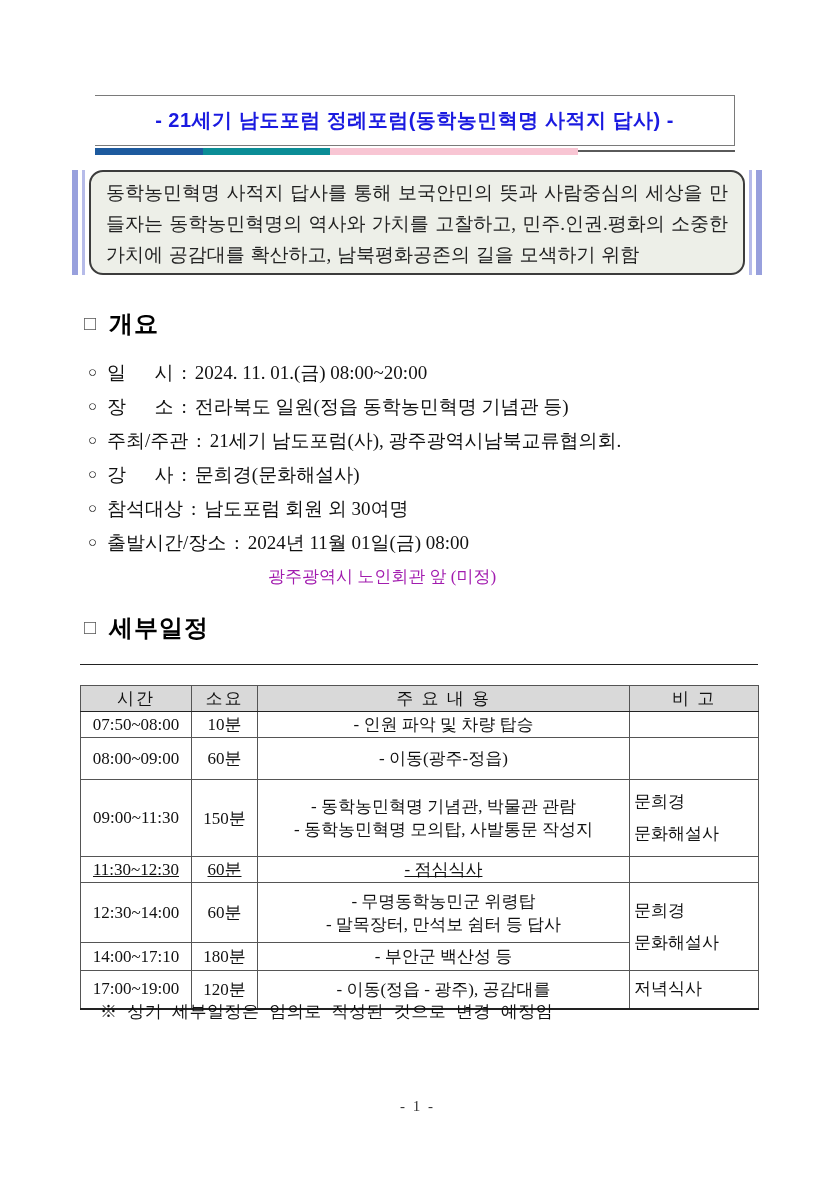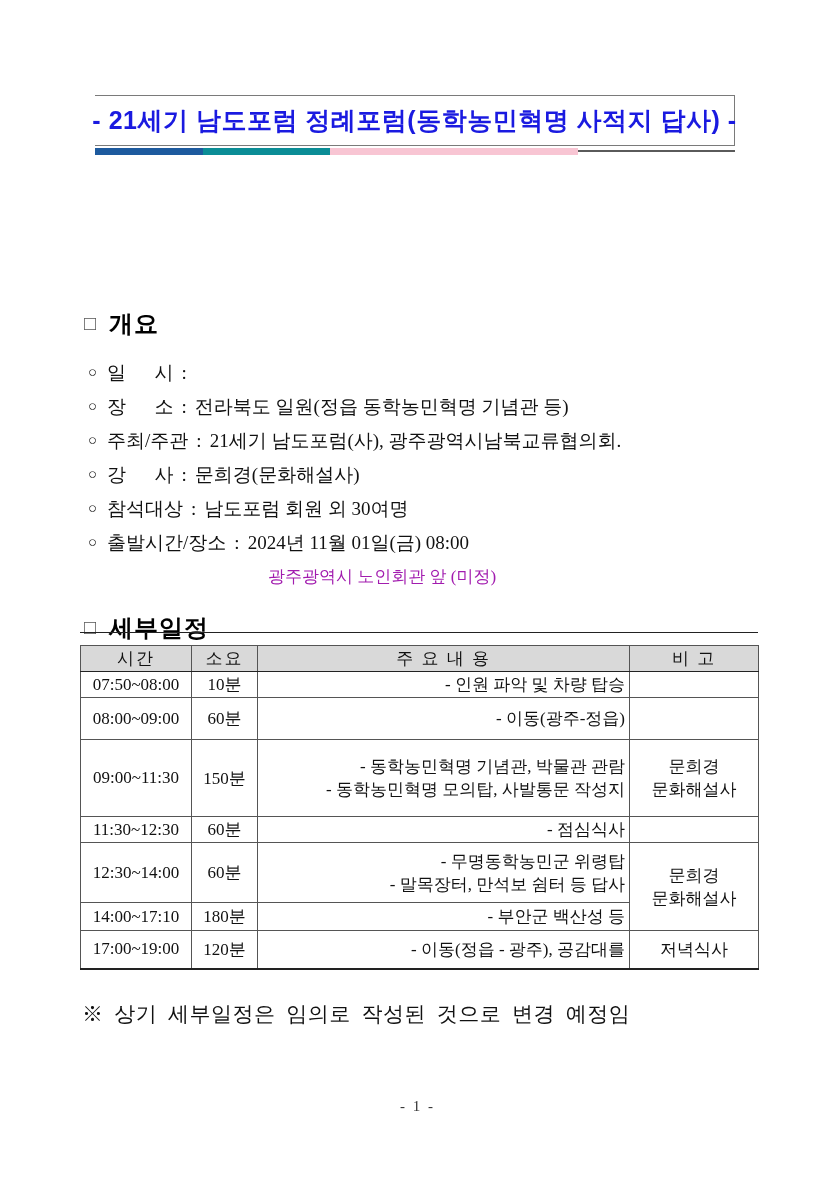--- a/index.html
+++ b/index.html
@@ -17,21 +17,21 @@
     position:absolute; left:95px; top:95px;
     width:640px; height:51px;
     border-top:1px solid #7a7a7a;
     border-right:1px solid #7a7a7a;
     border-bottom:1px solid #7a7a7a;
     box-sizing:border-box;
     display:flex; align-items:center; justify-content:center;
   }
   .title-text {
     font-family:"Liberation Sans","DejaVu Sans",sans-serif;
-    font-weight:800; font-size:25px; letter-spacing:0.5px;
+    font-weight:800; font-size:20px; letter-spacing:0.5px;
     color:#1a1ae0; white-space:nowrap;
   }
 
   
   .stripe {
     position:absolute; left:95px; top:147px;
     width:640px; height:8px;
     display:flex; align-items:center;
   }
   .seg { height:7px; }
@@ -88,24 +88,24 @@
   .ov-bullet { font-size:15px; margin-right:10px; color:#222; transform:translateY(-1px); }
   .ov-label { white-space:pre; }
   .ov-sep { margin:0 8px; }
   .ov-cont {
     height:32px; display:flex; align-items:center;
     padding-left:180px; font-size:17px; color:#a21caf;
   }
 
   
   .table-wrap {
-    position:absolute; left:80px; top:632px;
+    position:absolute; left:80px; top:664px;
     width:678px;
     border-top:1.5px solid #222;
-    padding-top:12px;
+    padding-top:20px;
     box-sizing:border-box;
   }
   table.schedule {
     width:100%; border-collapse:collapse; table-layout:fixed;
     border-top:1.5px solid #222;
     border-bottom:2px solid #222;
     border-left:1px solid #444; border-right:1px solid #444;
     font-size:17px; color:#111;
   }
   table.schedule th, table.schedule td {
@@ -116,29 +116,29 @@
   table.schedule thead th {
     background:#d9d9d9;
     font-weight:400;
     height:21px;
     border-bottom:1.5px solid #222;
     text-align:center;
     letter-spacing:2px;
   }
   td.c-time { text-align:center; }
   td.c-dur  { text-align:center; }
-  td.c-content { text-align:right; padding-left:14px; white-space:pre-line; line-height:23px; }
-  td.c-note { text-align:center; white-space:pre-line; line-height:23px; }
+  td.c-content { text-align:center; padding-left:14px; white-space:pre-line; line-height:23px; }
+  td.c-note { text-align:left; white-space:pre-line; line-height:32px; }
   tr.r0 { height:20px; } tr.r1 { height:42px;margin-left:15px; } tr.r2 { height:77px; }
-  tr.r3 { height:22px; } tr.r4 { height:60px; } tr.r5 { height:28px; }
+  tr.r3 { height:22px;text-decoration:underline; } tr.r4 { height:60px; } tr.r5 { height:28px; }
   tr.r6 { height:38px; }
 
   .footnote {
-    position:absolute; left:82px; top:1000px;
-    font-size:21px; color:#111; word-spacing:5px; letter-spacing:0.5px;
+    position:absolute; left:100px; top:1000px;
+    font-size:17px; color:#111; word-spacing:5px; letter-spacing:0.5px;
   }
 
   .page-number {
     position:absolute; left:0; top:1098px; width:100%;
     text-align:center; font-size:15px; color:#333; letter-spacing:2px;
   }
 </style>
 </head>
 <body>
 
@@ -148,29 +148,42 @@
     <span class="title-text">- 21세기 남도포럼 정례포럼(동학농민혁명 사적지 답사) -</span>
   </div>
 
   <div class="stripe">
     <div class="seg seg-blue"></div>
     <div class="seg seg-teal"></div>
     <div class="seg seg-pink"></div>
     <div class="seg-line"></div>
   </div>
 
+  <div class="purpose-row">
+    <div class="vbar-thick"></div>
+    <div class="vgap"></div>
+    <div class="vbar-thin"></div>
+    <div class="vgap"></div>
+    <div class="purpose-box">
+      <div class="purpose-text">동학농민혁명 사적지 답사를 통해 보국안민의 뜻과 사람중심의 세상을 만들자는 동학농민혁명의 역사와 가치를 고찰하고, 민주.인권.평화의 소중한 가치에 공감대를 확산하고, 남북평화공존의 길을 모색하기 위함</div>
+    </div>
+    <div class="vgap"></div>
+    <div class="vbar-thin"></div>
+    <div class="vgap"></div>
+    <div class="vbar-thick"></div>
+  </div>
 
   <div class="section-heading h-overview">
     <span class="heading-square">□</span>
     <span>개요</span>
   </div>
 
   <div class="overview-list">
     <div class="ov-item">
-      <span class="ov-bullet">○</span><span class="ov-label">일      시</span><span class="ov-sep">:</span>
+      <span class="ov-bullet">○</span><span class="ov-label">일      시</span><span class="ov-sep">:</span><span>2024. 11. 01.(금) 08:00~20:00</span>
     </div>
     <div class="ov-item">
       <span class="ov-bullet">○</span><span class="ov-label">장      소</span><span class="ov-sep">:</span><span>전라북도 일원(정읍 동학농민혁명 기념관 등)</span>
     </div>
     <div class="ov-item">
       <span class="ov-bullet">○</span><span class="ov-label">주최/주관</span><span class="ov-sep">:</span><span>21세기 남도포럼(사), 광주광역시남북교류협의회.</span>
     </div>
     <div class="ov-item">
       <span class="ov-bullet">○</span><span class="ov-label">강      사</span><span class="ov-sep">:</span><span>문희경(문화해설사)</span>
     </div>

